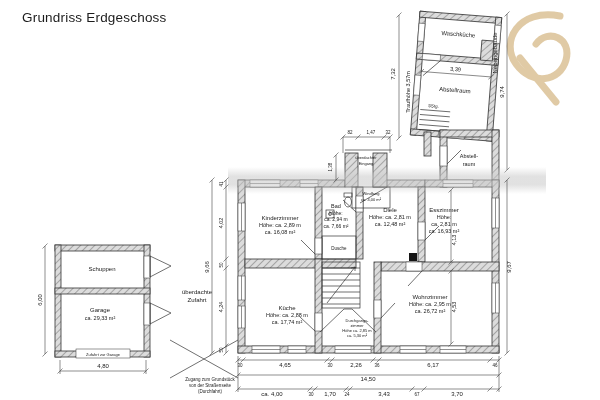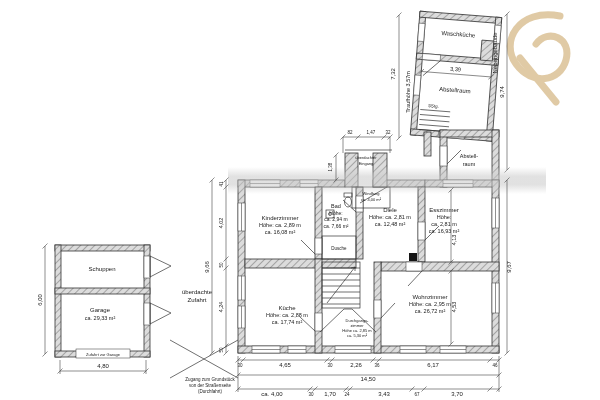--- a/index.html
+++ b/index.html
@@ -13,20 +13,21 @@
   .mid{text-anchor:middle;}
   .wall{fill:url(#hatch);stroke:#333;stroke-width:.8;}
   .thin{stroke:#333;stroke-width:.7;fill:none;}
   .dim{stroke:#444;stroke-width:.6;fill:none;}
   .win{fill:#fff;stroke:#333;stroke-width:.5;}
 </style>
 </head>
 <body>
 
 <div class="page">
+  <div class="title">Grundriss Erdgeschoss</div>
 
   <svg width="600" height="400" viewBox="0 0 600 400">
     <defs>
       <pattern id="hatch" width="5" height="5" patternUnits="userSpaceOnUse" patternTransform="rotate(45)">
         <rect width="5" height="5" fill="#dcdcdc"></rect>
         <line x1="0" y1="0" x2="0" y2="5" stroke="#7c7c7c" stroke-width="1.2"></line>
       </pattern>
       <linearGradient id="bandGrad" x1="0" y1="0" x2="0" y2="1">
         <stop offset="0" stop-color="#c9c9c9" stop-opacity="0"></stop>
         <stop offset=".35" stop-color="#c9c9c9" stop-opacity=".55"></stop>

